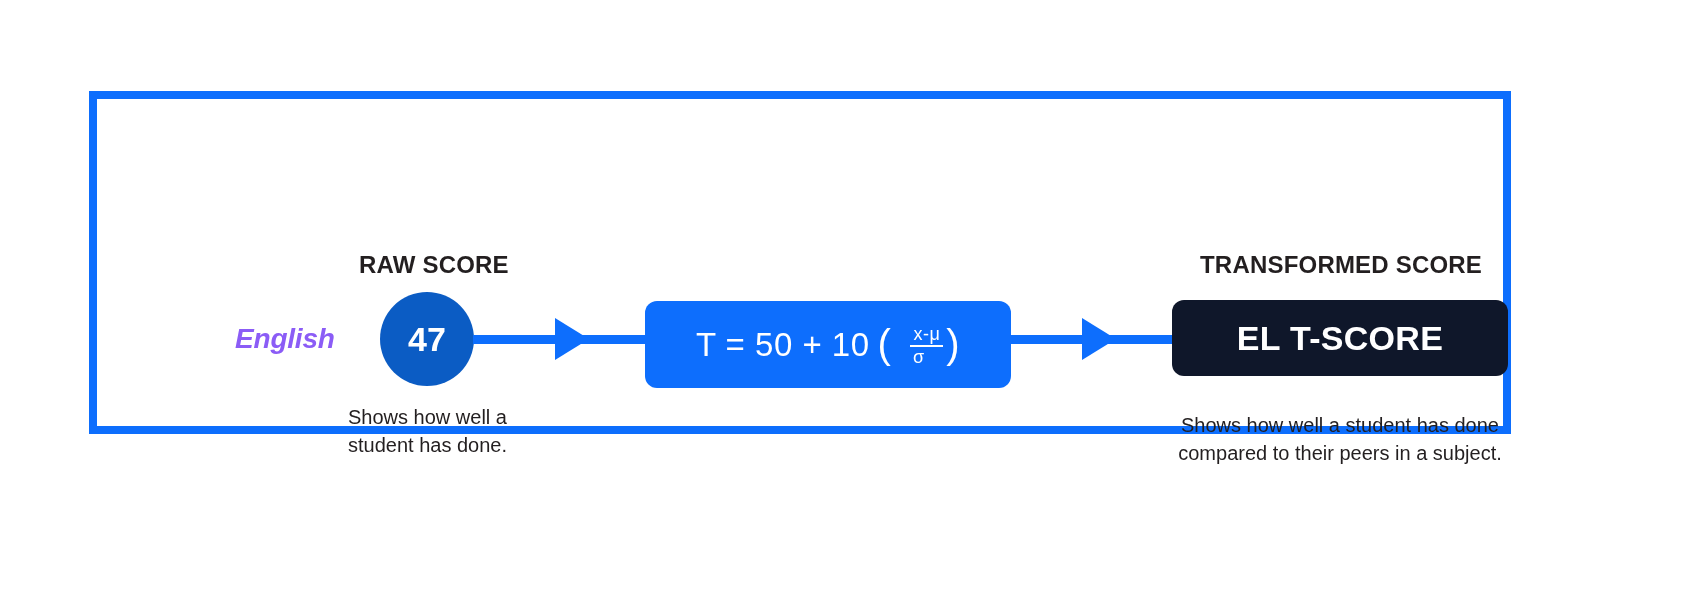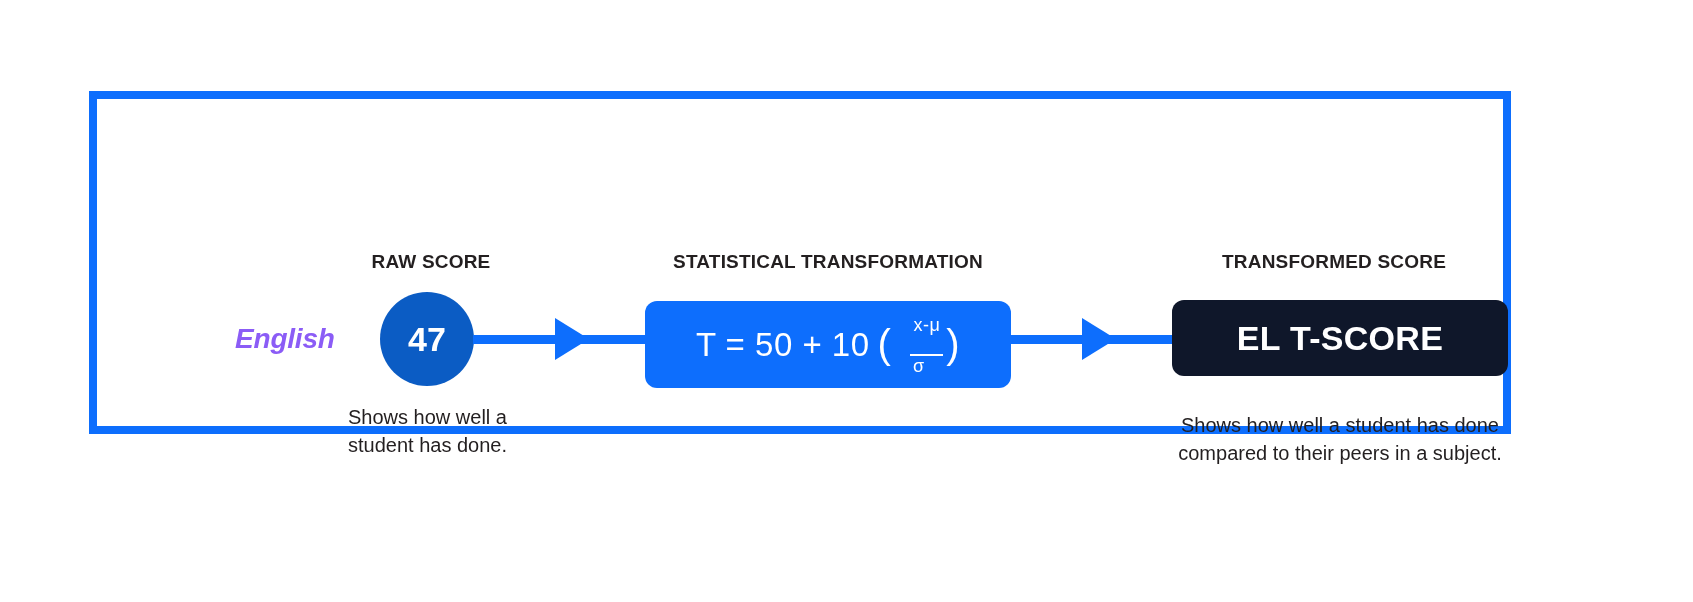--- a/index.html
+++ b/index.html
@@ -42,21 +42,21 @@
     font-weight: bold;
     color: #8b5cf6;
     letter-spacing: -0.2px;
     white-space: nowrap;
     font-style: italic;
   }
 
   
   .stage-header {
     position: absolute;
-    font-size: 19px;
+    font-size: 24px;
     font-weight: bold;
     color: #231f20;
     letter-spacing: 0.2px;
     white-space: nowrap;
     text-align: center;
   }
   #hdr-raw      { left: 262px;  top: 152px; width: 144px; }
   #hdr-stat     { left: 546px;  top: 152px; width: 370px; }
   #hdr-transformed { left: 1103px; top: 152px; width: 268px; }
 
@@ -145,21 +145,21 @@
     flex-direction: column;
     align-items: center;
     justify-content: center;
     font-size: 18px;
     line-height: 1.05;
     vertical-align: middle;
     position: relative;
     top: 1px;
   }
   .fraction .num {
-    padding: 0 3px 19px 3px;
+    padding: 0 3px 1px 3px;
     border-bottom: 2px solid #ffffff;
     margin-left: 16px;
   }
   .fraction .den {
     padding: 1px 3px 0 3px;
   }
 
   
   .tscore-box {
     position: absolute;
@@ -194,21 +194,20 @@
 <body>
 
 <div class="canvas">
 
   <div class="frame">
 
     <div class="subject-label">English</div>
 
     <div class="stage-header" id="hdr-raw">RAW SCORE</div>
 
-    <div class="stage-header" id="hdr-stat">STATISTICAL TRANSFORMATION</div>
 
     <div class="stage-header" id="hdr-transformed">TRANSFORMED SCORE</div>
 
     <div class="score-circle">
       <span>47</span>
     </div>
 
     <div class="arrow" id="arrow-1">
       <div class="shaft"></div>
       <div class="head"></div>

